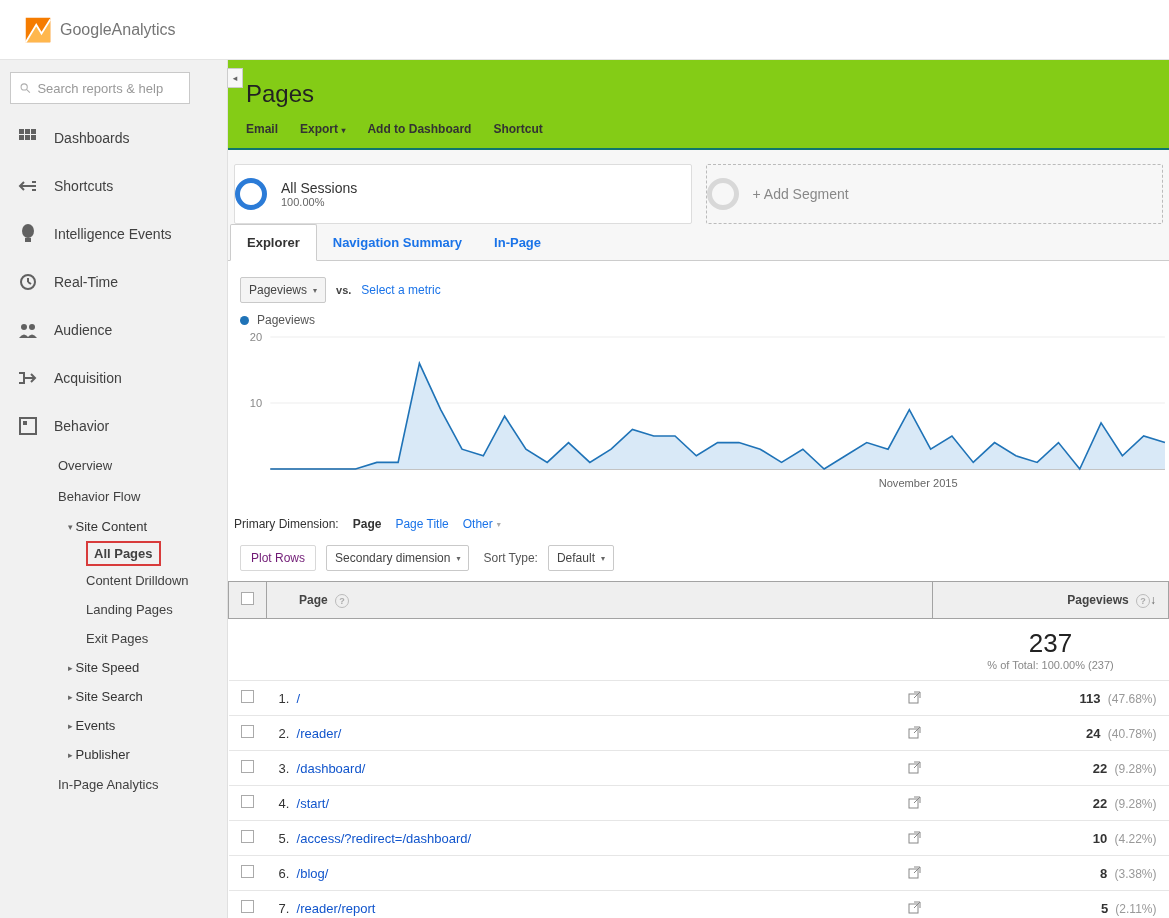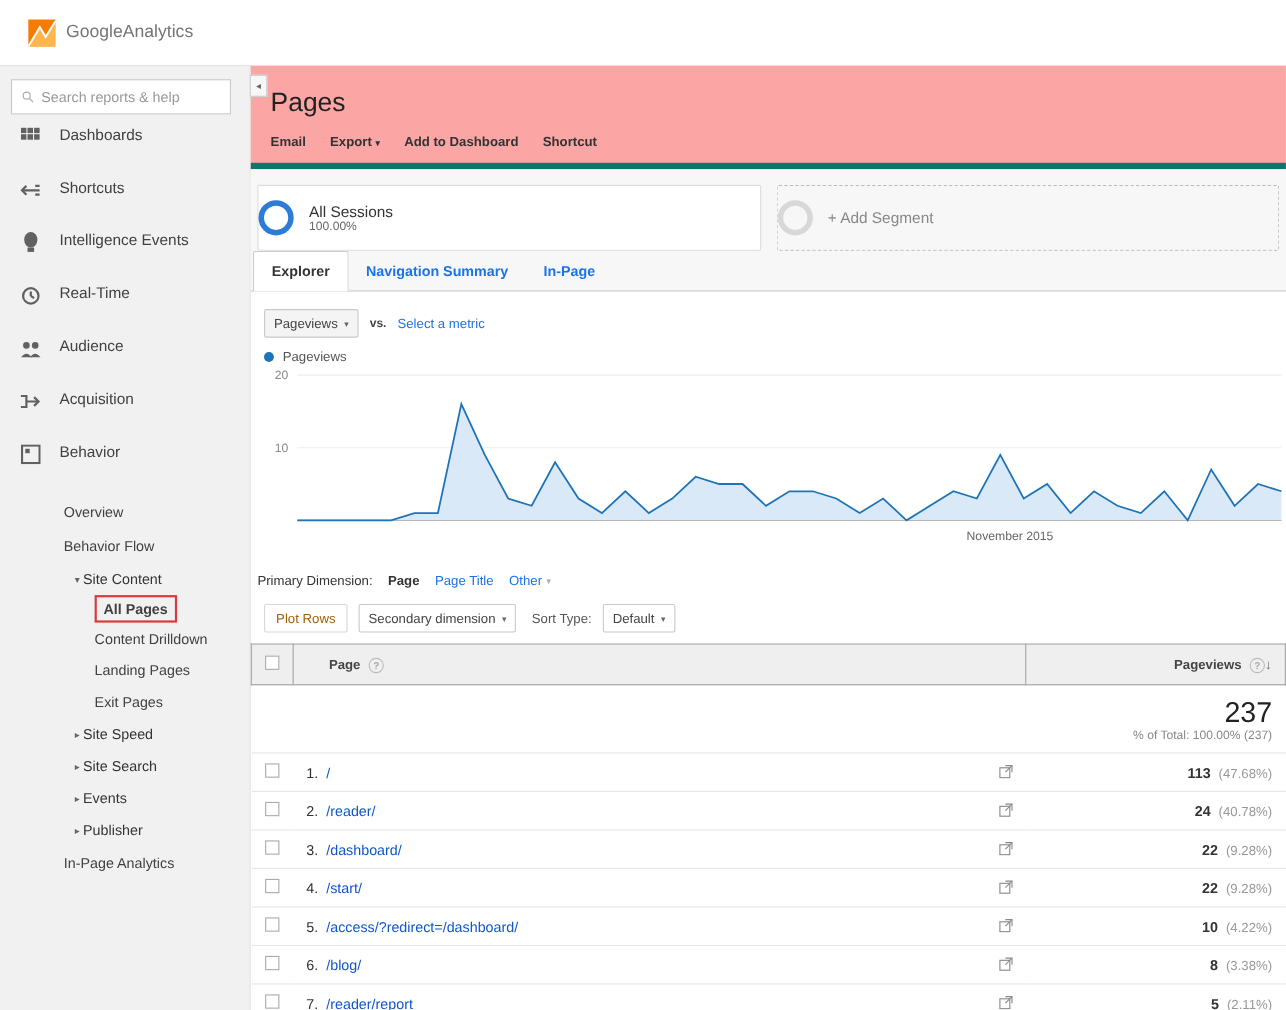--- a/index.html
+++ b/index.html
@@ -7,38 +7,38 @@
 .topbar { background: #fff; height: 60px; display: flex; align-items: center; border-bottom: 1px solid #e4e4e4; }
 .logo { display: flex; align-items: center; padding: 0 18px 0 24px; width: 220px; }
 .logo-mark { width: 28px; height: 28px; margin-right: 8px; }
 .logo-text { font-size: 16px; color: #757575; display: flex; align-items: baseline; }
 .logo-text b { font-weight: 500; }
 .topnav { display: flex; align-items: center; gap: 36px; }
 .topnav a { color: #616161; text-decoration: none; font-size: 14px; padding-bottom: 4px; }
 .topnav a.active { color: #448aff; font-weight: 700; border-bottom: 3px solid #448aff; padding-top: 7px; margin-top: 14px; padding-bottom: 17px; }
 .layout { display: flex; }
 .sidebar { width: 228px; background: #f1f1f1; padding: 12px 10px; border-right: 1px solid #e0e0e0; }
-.search-box { width: 200px; height: 32px; border: 1px solid #c9c9c9; background: #fff; display: flex; align-items: center; padding: 0 8px; margin-bottom: 10px; }
+.search-box { width: 180px; height: 32px; border: 1px solid #c9c9c9; background: #fff; display: flex; align-items: center; padding: 0 8px; margin-bottom: 10px; }
 .search-box input { border: none; outline: none; width: 100%; font-size: 13px; color: #555; }
 .search-box input::placeholder { color: #999; }
 .nav-search-icon { width: 14px; height: 14px; margin-right: 6px; opacity: .6; }
-.nav-item { display: flex; height: 48px; padding-left: 8px; color: #414141; font-size: 14px; cursor: pointer; }
+.nav-item { display: flex; align-items: center; height: 48px; padding-left: 8px; color: #414141; font-size: 14px; cursor: pointer; }
 .nav-item .icon { width: 20px; height: 22px; margin-right: 16px; display: flex; align-items: center; justify-content: center; }
 .nav-item.active-parent { border-left: 4px solid #448aff; margin-left: -14px; padding-left: 18px; }
 .nav-sub { padding-left: 48px; }
 .nav-sub-item { padding: 8px 0; font-size: 13px; color: #414141; cursor: pointer; }
 .nav-subsub { padding-left: 10px; }
 .nav-subsub-label { display:flex; align-items:center; padding: 7px 0; font-size:13px; cursor:pointer; }
 .nav-subsub-label .caret { font-size: 9px; margin-right: 3px; color:#666; }
 .nav-subsubsub { padding-left: 18px; }
 .nav-subsubsub-item { padding: 7px 0; font-size: 13px; color: #414141; cursor: pointer; }
 .nav-subsubsub-item.highlight { font-weight: 700; border: 2px solid #d83b3b; padding: 3px 6px; display: inline-block; }
 .main { flex: 1; background: #fff; position: relative; }
 .collapse-tab { position: absolute; left: -1px; top: 8px; width: 16px; height: 20px; border: 1px solid #ccc; background: #f7f7f7; display:flex; align-items:center; justify-content:center; font-size:9px; color:#666; cursor:pointer; }
-.page-header { padding: 20px 18px 8px; background: #fca5a5; border-bottom: 6px solid #0f766e; }
+.page-header { padding: 20px 18px 8px; background: #84cc16; border-bottom: 2px solid #0f766e; }
 .page-title { font-size: 24px; color: #222; font-weight: 400; margin-bottom: 14px; }
 .page-actions { display: flex; gap: 22px; font-size: 12px; font-weight: 700; color: #333; margin-bottom: 4px; }
 .page-actions span { cursor: pointer; text-align: center; }
 .segments-row { display: flex; gap: 14px; padding: 14px 6px 14px 6px; background:#f7f7f7; }
 .segment-card { flex: 1; background: #fff; border: 1px solid #ddd; border-radius: 2px; height: 60px; display: flex; align-items: center; gap: 14px; }
 .segment-card.dashed { border: 1px dashed #bbb; background: #f7f7f7; }
 .segment-circle { width: 32px; height: 32px; border: 5px solid #2b7bd7; border-radius: 50%; }
 .segment-circle.muted { border-color: #d8d8d8; }
 .segment-title { font-size: 14px; color: #333; }
 .segment-sub { font-size: 11px; color: #666; }
@@ -55,30 +55,30 @@
 .legend-dot { width: 9px; height: 9px; background: #1f73b7; border-radius: 50%; }
 .chart-wrap { padding: 0 0 4px 12px; }
 .chart-svg { width: 100%; height: 168px; display:block; }
 .dimension-row { padding: 16px 6px 6px; font-size: 12px; color: #333; display:flex; align-items:center; gap:14px; }
 .dimension-row .label { font-weight: 400; }
 .dim-active { font-weight: 700; }
 .dim-link { color: #1a73e8; cursor: pointer; }
 .dim-other { color:#1a73e8; display:inline-flex; align-items:center; cursor:pointer;}
 .dim-other .dd-caret{ font-size:8px; margin-left:4px; color:#aaa;}
 .table-controls { padding: 8px 12px 10px; display: flex; align-items: center; gap: 10px; }
-.plot-btn { background:#fff; border:1px solid #d8d8d8; padding: 5px 10px; color:#a16207; font-size:12px; border-radius:2px;}
+.plot-btn { background:#fff; border:1px solid #d8d8d8; padding: 5px 10px; color:#701a75; font-size:12px; border-radius:2px;}
 .sort-label { font-size:12px; color:#555; padding-left:4px;}
 .data-table { width: 100%; border-collapse: collapse; }
 .data-table th { text-align: left; background: #efefef; border: 1px solid #a3a3a3; font-size: 12px; font-weight: 700; color: #444; padding: 10px 12px; }
 .data-table th.right { text-align: right; }
 .data-table td { border-bottom: 1px solid #e6e6e6; padding: 9px 12px; font-size: 13px; color: #333; }
 .data-table td.right { text-align: right; }
 .col-checkbox { width: 36px; text-align:center; }
 .col-rank { width: 40px; }
-.summary-cell { text-align: right; padding: 12px 16px 10px; }
+.summary-cell { text-align: center; padding: 12px 16px 10px; }
 .summary-val { font-size: 26px; font-weight: 400; color: #222; }
 .summary-sub { font-size: 11px; color: #888; }
 .headerinfo-icon { display:inline-flex; width:14px; height:14px; border:1px solid #bbb; border-radius:50%; font-size:9px; color:#aaa; align-items:center; justify-content:center; margin-left:4px;}
 .sort-arrow { float: right; font-size: 12px; color: #666; }
 .open-icon { width:13px; height:13px; display:inline-block; vertical-align:middle; float:right;}
 .pct { color:#999; font-size:12px; }
 .checkbox-ui{ width:13px; height:13px; border:1px solid #aaa; display:inline-block; background:#fff; } 
 </style>
 </head>
 <body>

